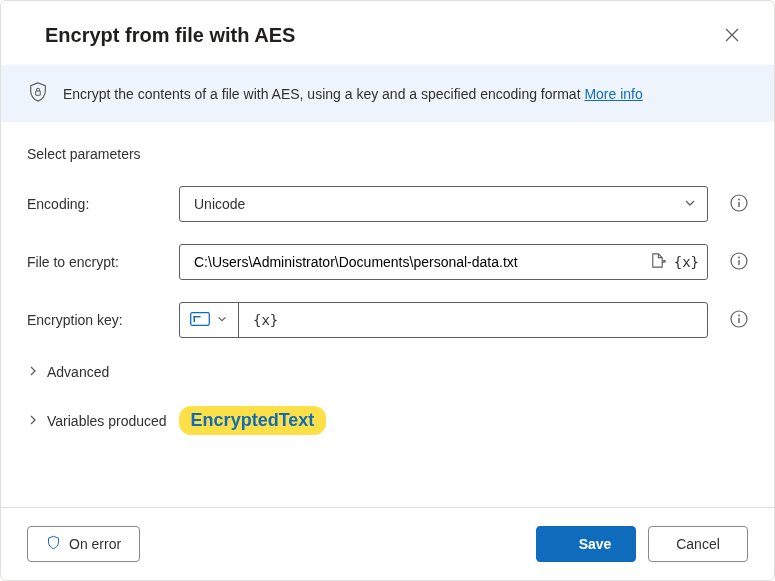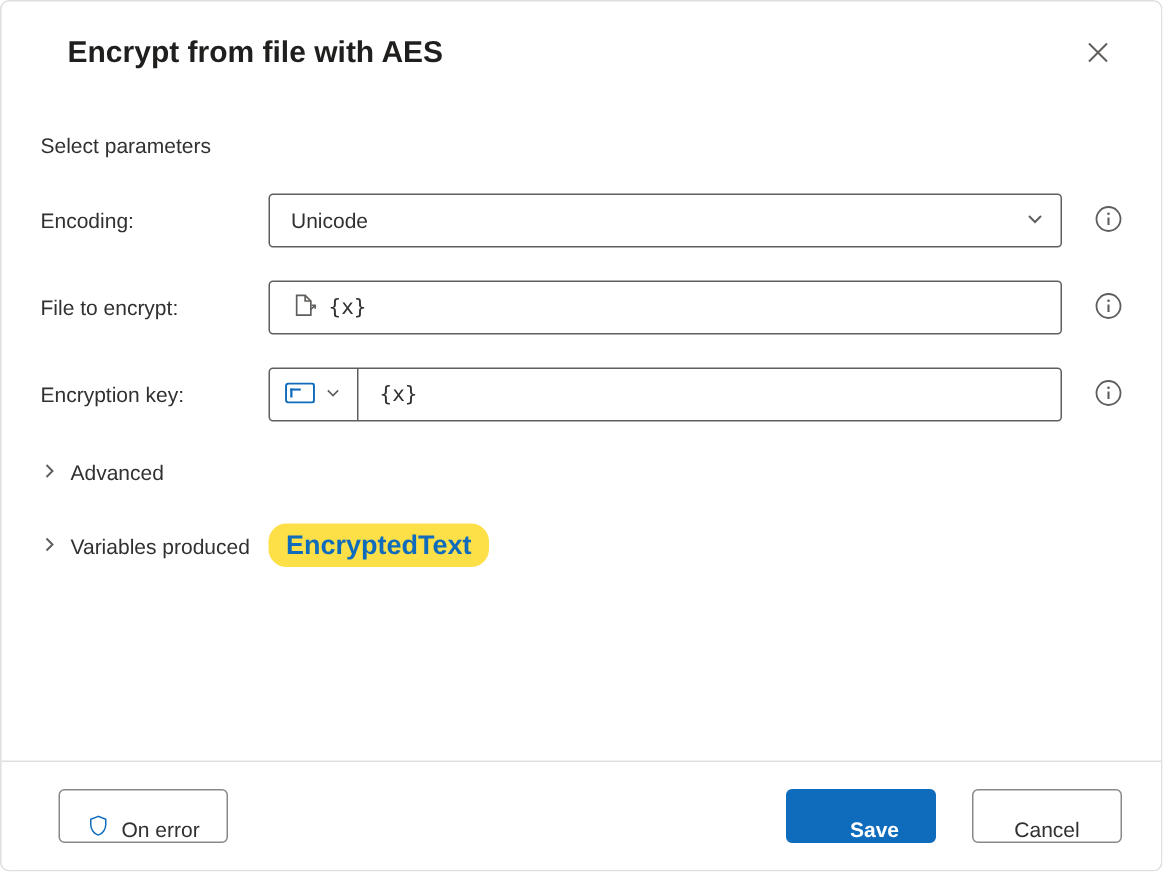--- a/index.html
+++ b/index.html
@@ -201,25 +201,24 @@
       gap: 12px;
     }
     .btn {
       height: 36px;
       padding: 0 22px;
       border-radius: 4px;
       font-size: 14px;
       font-family: inherit;
       cursor: pointer;
       display: flex;
-      align-items: flex-end;
+      align-items: center;
       justify-content: center;
       gap: 8px;
       min-width: 100px;
-      margin-left: 12px;
     }
     .btn-secondary {
       background: #fff;
       border: 1px solid #8a8886;
       color: #323130;
     }
     .btn-primary {
       background: #0f6cbd;
       border: 1px solid #0f6cbd;
       color: #fff;
@@ -240,20 +239,32 @@
 <div class="dialog">
   <div class="header">
     <div class="title">Encrypt from file with AES</div>
     <div class="close-btn">
       <svg width="14" height="14" viewBox="0 0 14 14">
           <path d="M1 1 L13 13 M13 1 L1 13" stroke="currentColor" stroke-width="1.3" fill="none"></path>
         </svg>
     </div>
   </div>
 
+  <div class="info-banner">
+    <span class="info-banner-icon">
+      <svg width="22" height="22" viewBox="0 0 24 24" fill="none">
+          <path d="M12 2 L4 5 V11 C4 16 7.5 20.5 12 22 C16.5 20.5 20 16 20 11 V5 Z" stroke="currentColor" stroke-width="1.3" fill="none"></path>
+          <rect x="9.5" y="11" width="5" height="4.5" rx="0.8" stroke="currentColor" stroke-width="1.1" fill="none"></rect>
+          <path d="M10.5 11 V9.5 a1.5 1.5 0 0 1 3 0 V11" stroke="currentColor" stroke-width="1.1" fill="none"></path>
+        </svg>
+    </span>
+    <div class="info-text">
+      <span>Encrypt the contents of a file with AES, using a key and a specified encoding format </span><a class="more-info">More info</a>
+    </div>
+  </div>
 
   <div class="content">
     <div class="section-title">Select parameters</div>
 
     <div class="form-row">
       <div class="form-label">Encoding:</div>
       <div class="form-control-wrap">
         <div class="select-box">
           <span class="select-value">Unicode</span>
           <span class="chevron">
@@ -269,20 +280,21 @@
               <path d="M9 8 V13" stroke="currentColor" stroke-width="1.4"></path>
             </svg>
         </span>
       </div>
     </div>
 
     <div class="form-row">
       <div class="form-label">File to encrypt:</div>
       <div class="form-control-wrap">
         <div class="text-input-box">
+          <input class="text-input" value="C:\Users\Administrator\Documents\personal-data.txt" style="">
           <div class="input-icons">
             <span>
               <svg width="17" height="17" viewBox="0 0 18 18" fill="none">
                   <path d="M4 2 H10 L14 6 V16 H4 Z" stroke="#605e5c" stroke-width="1.2" fill="none"></path>
                   <path d="M10 2 V6 H14" stroke="#605e5c" stroke-width="1.2" fill="none"></path>
                   <path d="M14 12 L17 9 M14.5 9 H17 V11.5" stroke="#605e5c" stroke-width="1.2" fill="none"></path>
                 </svg>
             </span>
             <span class="var-icon">{x}</span>
           </div>

